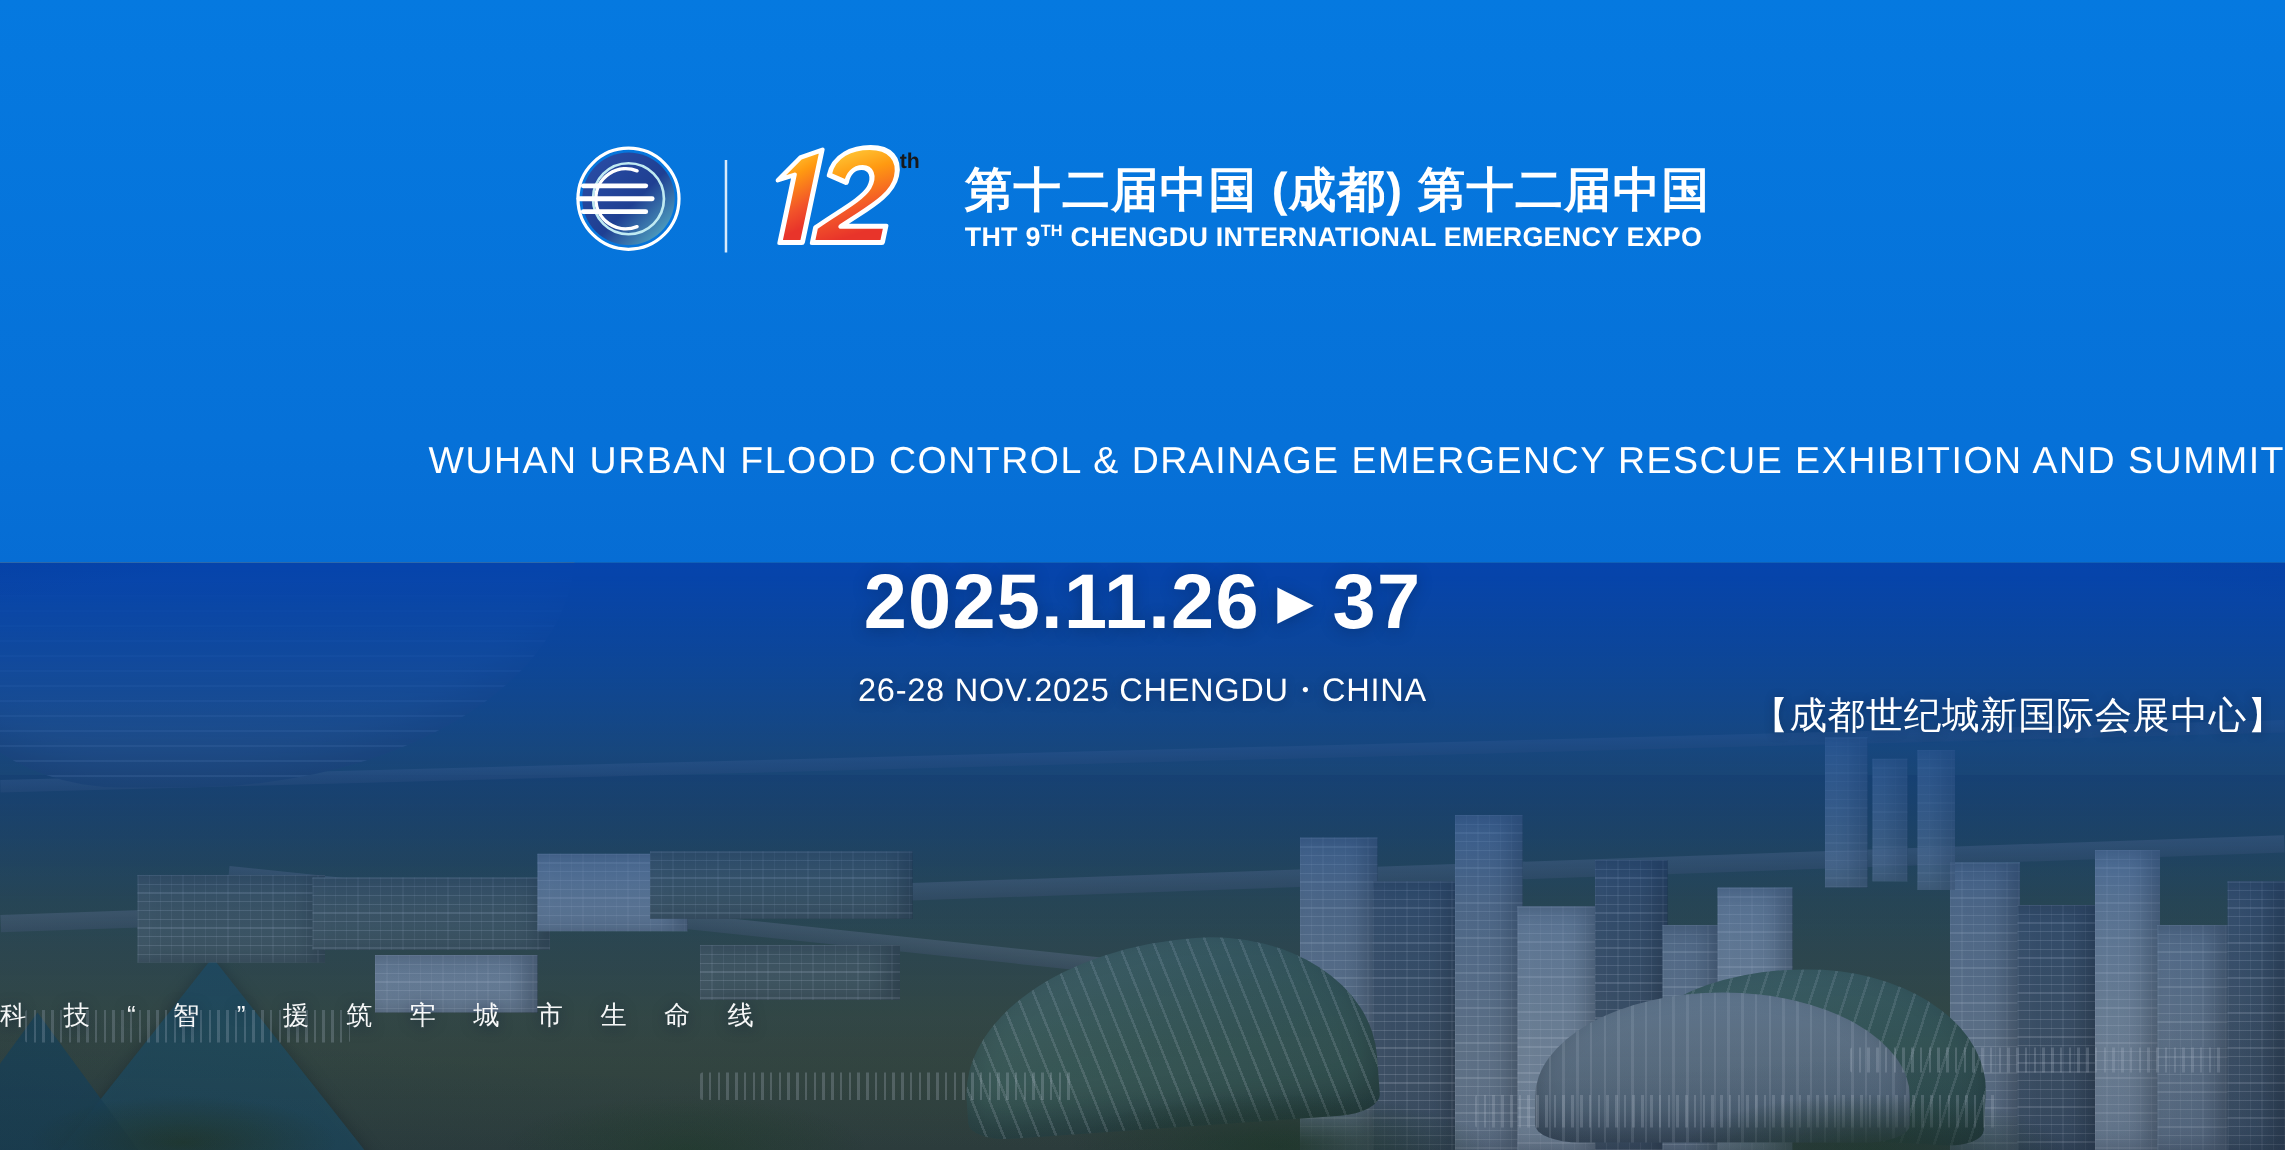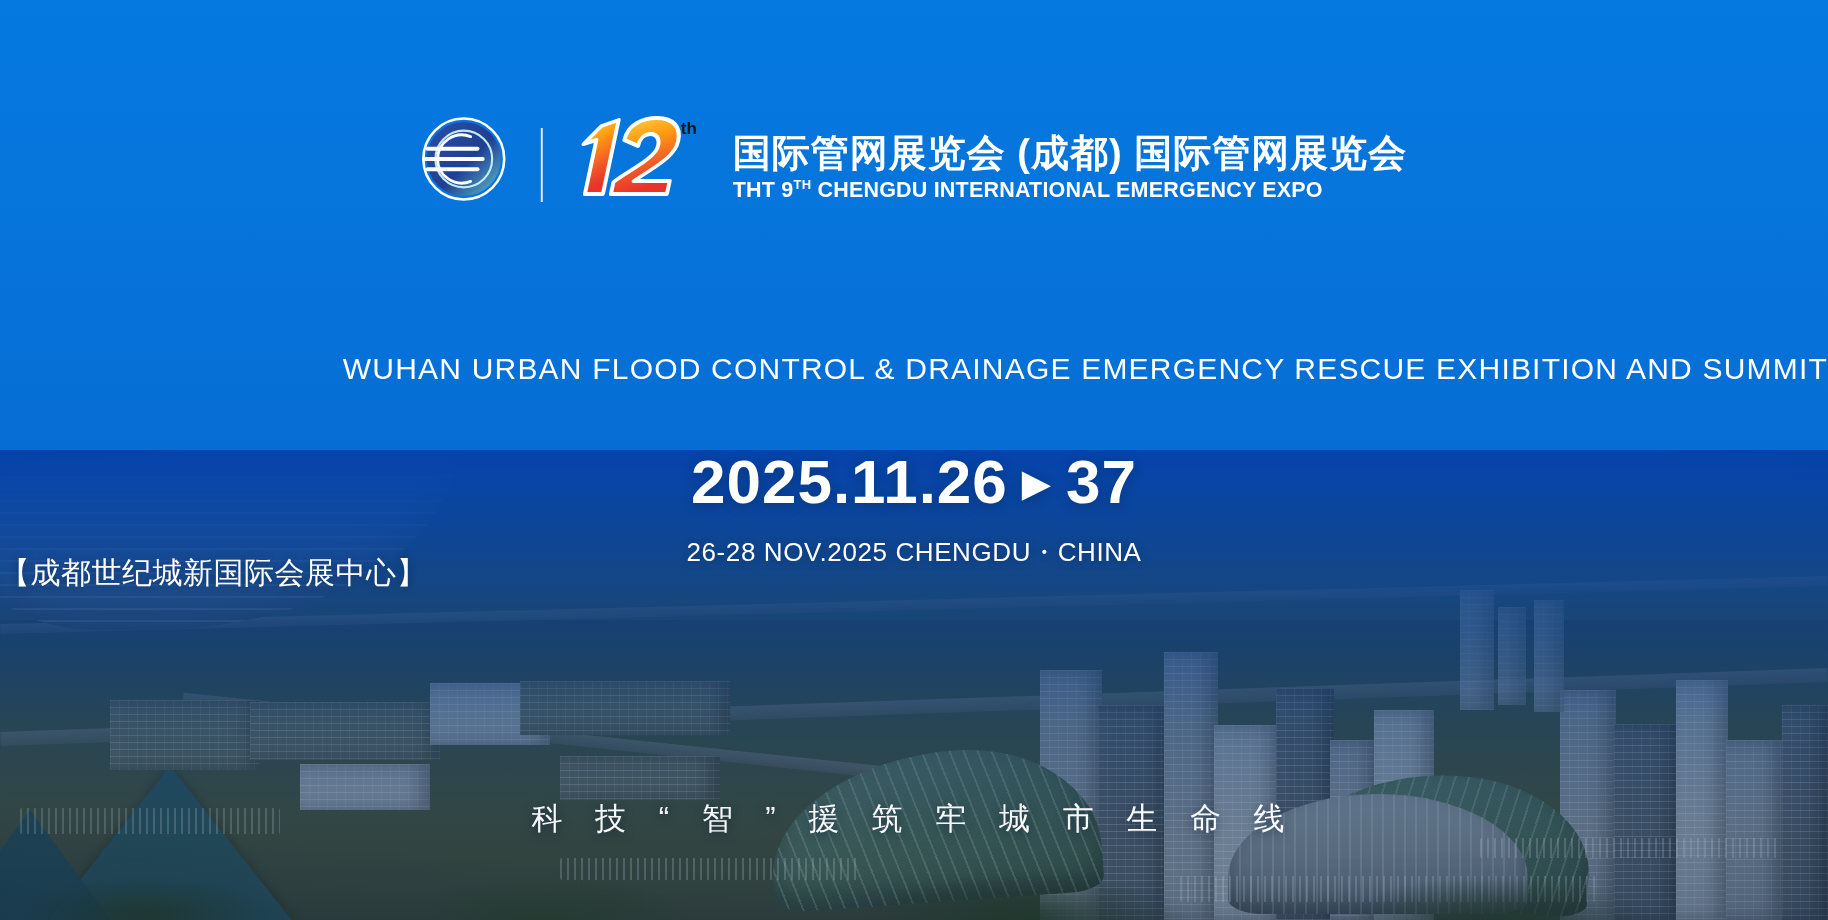--- a/index.html
+++ b/index.html
@@ -284,38 +284,37 @@
     letter-spacing: 0.6px;
     line-height: 1.2;
     white-space: nowrap;
     text-shadow: 0 1px 8px rgba(0,28,64,0.4);
     margin-top: 20px;
   }
   .venue {
     position: absolute;
     top: 555px;
     left: 0; right: 0;
-    text-align: left;
+    text-align: right;
     color: #ffffff;
     font-size: 30px;
     font-weight: normal;
     letter-spacing: 0.5px;
     line-height: 1.2;
     white-space: nowrap;
     text-shadow: 0 1px 8px rgba(0,28,64,0.45);
   }
 
   
   .tagline {
     position: absolute;
     top: 800px;
     left: 0; right: 0;
-    text-align: center;
     color: rgba(255,255,255,0.96);
-    font-size: 31px;
+    font-size: 21px;
     font-weight: normal;
     letter-spacing: 12px;
     line-height: 1.2;
     white-space: nowrap;
     text-shadow: 0 2px 10px rgba(0,20,50,0.55);
   }
 </style>
 </head>
 <body>
 
@@ -415,21 +414,21 @@
             <path d="M54 30 C54 14 68 8 82 8 C98 8 108 17 108 31
                      C108 44 96 53 84 62 L72 71 L108 71 L108 84 L52 84
                      L52 72 C66 60 84 50 88 40 C91 31 86 24 79 24
                      C72 24 69 29 69 36 Z" fill="url(#numGrad)" stroke="#ffffff" stroke-width="4" stroke-linejoin="round"></path>
           </g>
           <text x="104" y="24" font-family="Liberation Sans, sans-serif" font-size="17" font-weight="bold" fill="#17181a">th</text>
         </svg>
       </div>
 
       <div class="titles">
-        <div class="title-cn">国际管网展览会 (成都) 国际管网展览会</div>
+        <div class="title-cn">第十二届中国 (成都) 第十二届中国</div>
         <div class="title-en"><span>THT 9</span><span class="sup">TH</span><span> CHENGDU INTERNATIONAL EMERGENCY EXPO</span></div>
       </div>
     </div>
 
     <div class="subheadline">WUHAN URBAN FLOOD CONTROL &amp; DRAINAGE EMERGENCY RESCUE EXHIBITION AND SUMMIT</div>
 
     <div class="date-main"><span>2025.11.26</span><span class="arrow">▶</span><span>37</span></div>
 
     <div class="date-sub">26-28 NOV.2025 CHENGDU・CHINA</div>
     <div class="venue">【成都世纪城新国际会展中心】</div>

